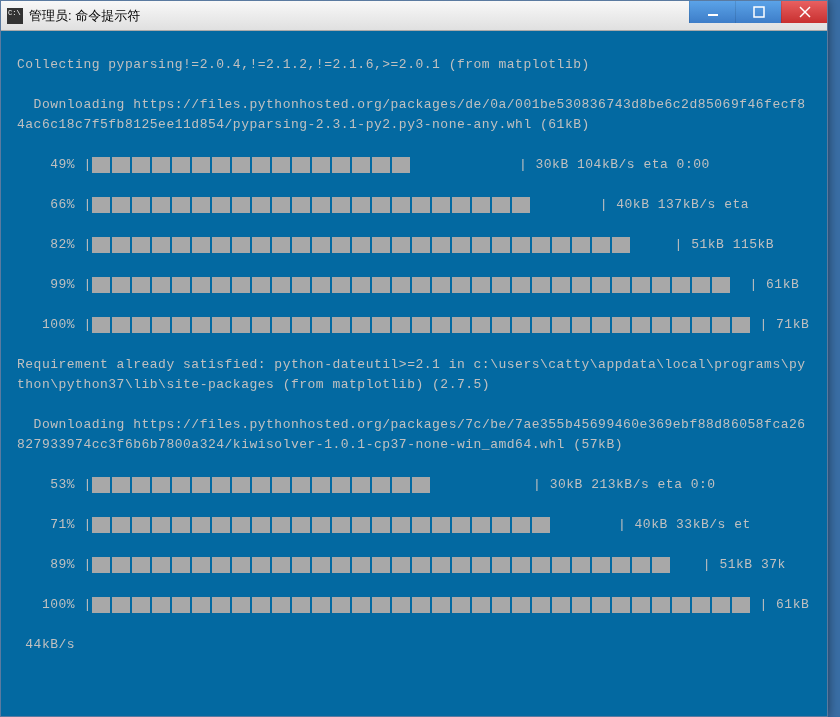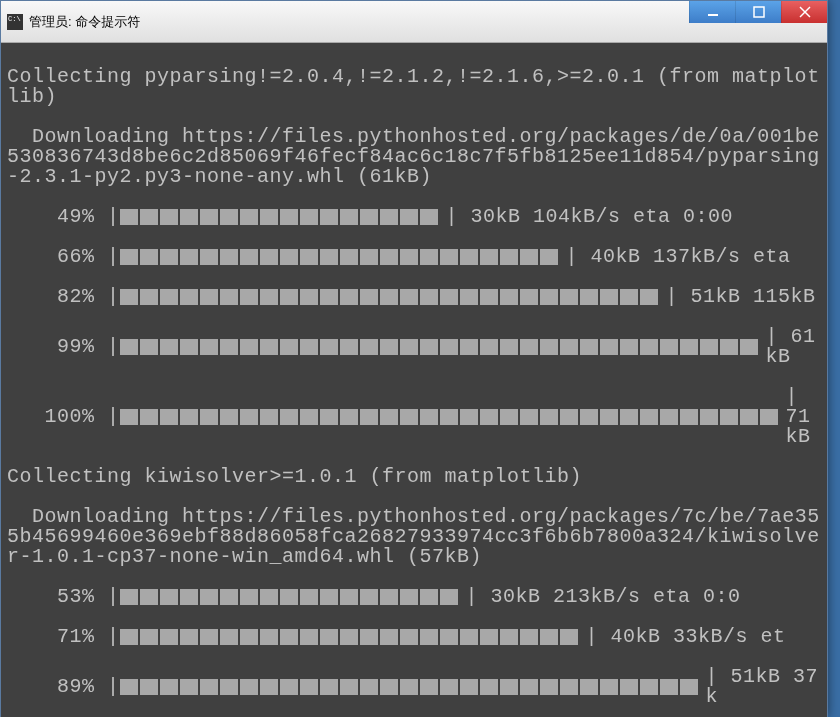--- a/index.html
+++ b/index.html
@@ -18,21 +18,21 @@
       position: absolute;
       top: 0;
       left: 0;
       width: 828px;
       height: 717px;
       background: #000;
       border: 1px solid #5a7aa0;
       box-shadow: 0 0 10px rgba(0,0,0,0.5);
     }
     .titlebar {
-      height: 42px;
+      height: 30px;
       background: linear-gradient(to bottom, #f8f8f8, #e0e0e0);
       display: flex;
       align-items: center;
       border-bottom: 1px solid #aaa;
     }
     .titlebar-icon {
       width: 16px;
       height: 16px;
       margin: 0 6px;
       background: #333;
@@ -76,25 +76,25 @@
     }
     .win-btn.close {
       background: linear-gradient(to bottom, #e86060, #c83030);
       color: #fff;
       font-size: 14px;
     }
     .win-btn svg {
       display: block;
     }
     .terminal {
-      background: #404040;
+      background: #0369a1;
       color: #c0c0c0;
-      font-size: 20px;
+      font-size: 13px;
       line-height: 20px;
-      padding: 4px 6px;
+      padding: 4px 16px;
       white-space: pre-wrap;
       word-break: break-all;
       letter-spacing: 0.5px;
       height: calc(100% - 30px);
       overflow: hidden;
     }
     .progress-line {
       display: flex;
       align-items: center;
       font-family: Liberation Mono, monospace;
@@ -106,21 +106,21 @@
     .block {
       display: inline-block;
       width: 18px;
       height: 16px;
       background: #a8a8a8;
       margin-right: 2px;
     }
     .progress-stats {
       padding-left: 6px;
       flex: 1;
-      text-align: left;
+      text-align: center;
     }
   </style>
 </head>
 <body>
 
 <div class="window">
   <div class="titlebar">
     <span class="titlebar-icon"></span>
     <span class="titlebar-text">管理员: 命令提示符</span>
     <div class="window-controls">
@@ -144,21 +144,21 @@
   </div>
 
   <div class="terminal">
 <div>Collecting pyparsing!=2.0.4,!=2.1.2,!=2.1.6,&gt;=2.0.1 (from matplotlib)</div>
 <div>  Downloading https://files.pythonhosted.org/packages/de/0a/001be530836743d8be6c2d85069f46fecf84ac6c18c7f5fb8125ee11d854/pyparsing-2.3.1-py2.py3-none-any.whl (61kB)</div>
 <div class="progress-line"><span>    49% |</span><span class="progress-bar"><span class="block"></span><span class="block"></span><span class="block"></span><span class="block"></span><span class="block"></span><span class="block"></span><span class="block"></span><span class="block"></span><span class="block"></span><span class="block"></span><span class="block"></span><span class="block"></span><span class="block"></span><span class="block"></span><span class="block"></span><span class="block"></span></span><span class="progress-stats">| 30kB 104kB/s eta 0:00</span></div>
 <div class="progress-line"><span>    66% |</span><span class="progress-bar"><span class="block"></span><span class="block"></span><span class="block"></span><span class="block"></span><span class="block"></span><span class="block"></span><span class="block"></span><span class="block"></span><span class="block"></span><span class="block"></span><span class="block"></span><span class="block"></span><span class="block"></span><span class="block"></span><span class="block"></span><span class="block"></span><span class="block"></span><span class="block"></span><span class="block"></span><span class="block"></span><span class="block"></span><span class="block"></span></span><span class="progress-stats">| 40kB 137kB/s eta</span></div>
 <div class="progress-line"><span>    82% |</span><span class="progress-bar"><span class="block"></span><span class="block"></span><span class="block"></span><span class="block"></span><span class="block"></span><span class="block"></span><span class="block"></span><span class="block"></span><span class="block"></span><span class="block"></span><span class="block"></span><span class="block"></span><span class="block"></span><span class="block"></span><span class="block"></span><span class="block"></span><span class="block"></span><span class="block"></span><span class="block"></span><span class="block"></span><span class="block"></span><span class="block"></span><span class="block"></span><span class="block"></span><span class="block"></span><span class="block"></span><span class="block"></span></span><span class="progress-stats">| 51kB 115kB</span></div>
 <div class="progress-line"><span>    99% |</span><span class="progress-bar"><span class="block"></span><span class="block"></span><span class="block"></span><span class="block"></span><span class="block"></span><span class="block"></span><span class="block"></span><span class="block"></span><span class="block"></span><span class="block"></span><span class="block"></span><span class="block"></span><span class="block"></span><span class="block"></span><span class="block"></span><span class="block"></span><span class="block"></span><span class="block"></span><span class="block"></span><span class="block"></span><span class="block"></span><span class="block"></span><span class="block"></span><span class="block"></span><span class="block"></span><span class="block"></span><span class="block"></span><span class="block"></span><span class="block"></span><span class="block"></span><span class="block"></span><span class="block"></span></span><span class="progress-stats">| 61kB</span></div>
 <div class="progress-line"><span>   100% |</span><span class="progress-bar"><span class="block"></span><span class="block"></span><span class="block"></span><span class="block"></span><span class="block"></span><span class="block"></span><span class="block"></span><span class="block"></span><span class="block"></span><span class="block"></span><span class="block"></span><span class="block"></span><span class="block"></span><span class="block"></span><span class="block"></span><span class="block"></span><span class="block"></span><span class="block"></span><span class="block"></span><span class="block"></span><span class="block"></span><span class="block"></span><span class="block"></span><span class="block"></span><span class="block"></span><span class="block"></span><span class="block"></span><span class="block"></span><span class="block"></span><span class="block"></span><span class="block"></span><span class="block"></span><span class="block"></span></span><span class="progress-stats">| 71kB</span></div>
-<div>Collecting kiwisolver&gt;=1.0.1 (from matplotlib)</div>
+<div>Requirement already satisfied: python-dateutil&gt;=2.1 in c:\users\catty\appdata\local\programs\python\python37\lib\site-packages (from matplotlib) (2.7.5)</div>
 <div>  Downloading https://files.pythonhosted.org/packages/7c/be/7ae355b45699460e369ebf88d86058fca26827933974cc3f6b6b7800a324/kiwisolver-1.0.1-cp37-none-win_amd64.whl (57kB)</div>
 <div class="progress-line"><span>    53% |</span><span class="progress-bar"><span class="block"></span><span class="block"></span><span class="block"></span><span class="block"></span><span class="block"></span><span class="block"></span><span class="block"></span><span class="block"></span><span class="block"></span><span class="block"></span><span class="block"></span><span class="block"></span><span class="block"></span><span class="block"></span><span class="block"></span><span class="block"></span><span class="block"></span></span><span class="progress-stats">| 30kB 213kB/s eta 0:0</span></div>
 <div class="progress-line"><span>    71% |</span><span class="progress-bar"><span class="block"></span><span class="block"></span><span class="block"></span><span class="block"></span><span class="block"></span><span class="block"></span><span class="block"></span><span class="block"></span><span class="block"></span><span class="block"></span><span class="block"></span><span class="block"></span><span class="block"></span><span class="block"></span><span class="block"></span><span class="block"></span><span class="block"></span><span class="block"></span><span class="block"></span><span class="block"></span><span class="block"></span><span class="block"></span><span class="block"></span></span><span class="progress-stats">| 40kB 33kB/s et</span></div>
 <div class="progress-line"><span>    89% |</span><span class="progress-bar"><span class="block"></span><span class="block"></span><span class="block"></span><span class="block"></span><span class="block"></span><span class="block"></span><span class="block"></span><span class="block"></span><span class="block"></span><span class="block"></span><span class="block"></span><span class="block"></span><span class="block"></span><span class="block"></span><span class="block"></span><span class="block"></span><span class="block"></span><span class="block"></span><span class="block"></span><span class="block"></span><span class="block"></span><span class="block"></span><span class="block"></span><span class="block"></span><span class="block"></span><span class="block"></span><span class="block"></span><span class="block"></span><span class="block"></span></span><span class="progress-stats">| 51kB 37k</span></div>
 <div class="progress-line"><span>   100% |</span><span class="progress-bar"><span class="block"></span><span class="block"></span><span class="block"></span><span class="block"></span><span class="block"></span><span class="block"></span><span class="block"></span><span class="block"></span><span class="block"></span><span class="block"></span><span class="block"></span><span class="block"></span><span class="block"></span><span class="block"></span><span class="block"></span><span class="block"></span><span class="block"></span><span class="block"></span><span class="block"></span><span class="block"></span><span class="block"></span><span class="block"></span><span class="block"></span><span class="block"></span><span class="block"></span><span class="block"></span><span class="block"></span><span class="block"></span><span class="block"></span><span class="block"></span><span class="block"></span><span class="block"></span><span class="block"></span></span><span class="progress-stats">| 61kB</span></div>
 <div> 44kB/s</div>
 
 
 
 

